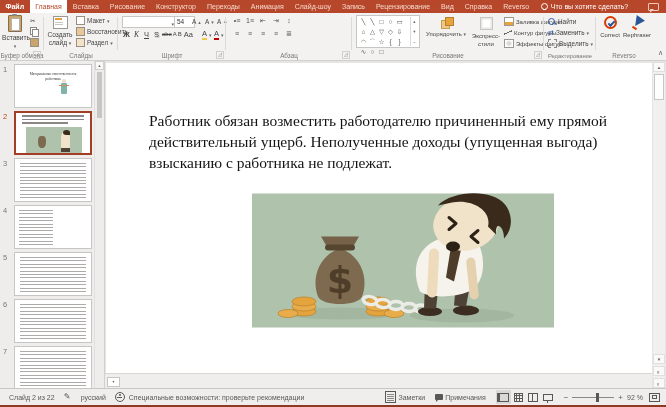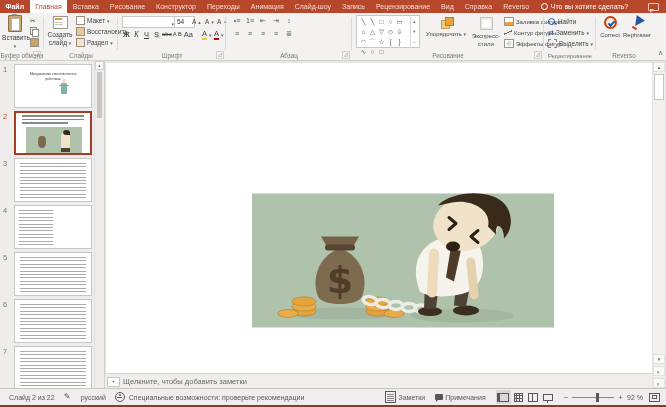--- a/index.html
+++ b/index.html
@@ -402,20 +402,21 @@
         </div>
       </div>
       <div class="tscroll">
       <div class="up">▲</div>
       <div class="tthumb"></div>
     </div>
   </div>
 
   <div class="editor">
     <div class="slide">
+      <div class="slide-text">Работник обязан возместить работодателю причиненный ему прямой действительный ущерб. Неполученные доходы (упущенная выгода) взысканию с работника не подлежат.</div>
       <svg class="illus" viewBox="0 0 302 134" xmlns="http://www.w3.org/2000/svg">
         <rect width="302" height="134" fill="#AFC2AC"></rect>
         <ellipse cx="90" cy="120" rx="58" ry="6" fill="#A3B7A0"></ellipse>
         <ellipse cx="210" cy="122" rx="52" ry="7" fill="#A3B7A0"></ellipse>
 
         <g stroke="#BD8730" stroke-width="0.8">
           <ellipse cx="52" cy="118" rx="12" ry="4.5" fill="#E4A33C"></ellipse>
           <ellipse cx="52" cy="113" rx="12" ry="4.5" fill="#E8AC4B"></ellipse>
           <ellipse cx="52" cy="108" rx="12" ry="4.5" fill="#E4A33C"></ellipse>
           <ellipse cx="36" cy="120" rx="10" ry="4" fill="#E8AC4B"></ellipse>
@@ -458,21 +459,20 @@
   <div class="vscroll">
     <div class="vbtn" style="top:0;">▲</div>
     <div class="vthumb"></div>
     <div class="vbtn" style="bottom:24px;">▼</div>
     <div class="vbtn" style="bottom:12px;"><span class="dblchev">«</span></div>
     <div class="vbtn" style="bottom:0;"><span class="dblchev">»</span></div>
   </div>
 
   <div class="notes">
     <span class="handle">▾</span>
-    <span>Щелкните, чтобы добавить заметки</span>
   </div>
 
   <div class="statusbar">
     <span class="sp">Слайд 2 из 22</span>
     <span class="pen-ico"></span>
     <span class="sp">русский</span>
     <span class="acc-ico"></span>
     <span class="sp" style="margin-left:4px;">Специальные возможности: проверьте рекомендации</span>
     <div class="sright">
       <div class="sbtn">

